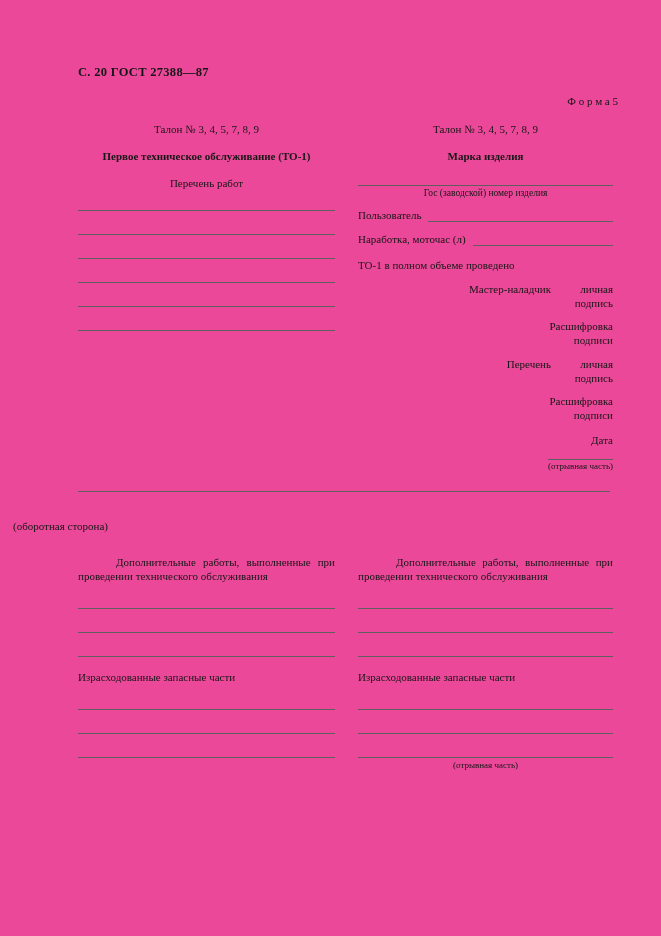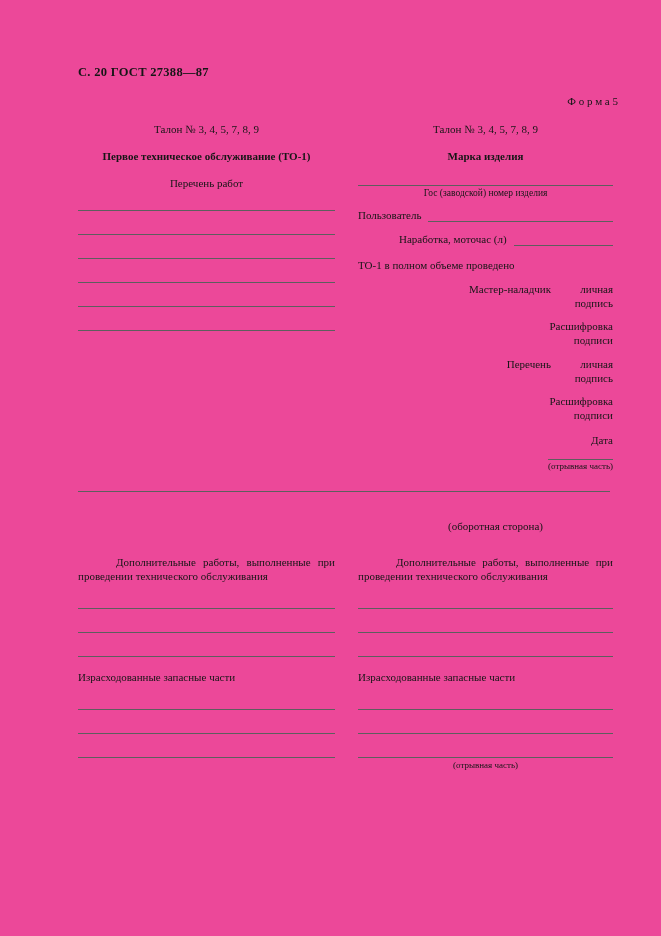--- a/index.html
+++ b/index.html
@@ -26,32 +26,32 @@
   .col-br{left:358px;top:553px;width:255px;}
   .title-gap{margin-top:13px;}
   .sub-gap{margin-top:13px;}
   .blank-line{height:23px;border-bottom:1px solid #5e5e5e;}
   .blank-line.first{height:20px;}
   .serial-line{height:22px;border-bottom:1px solid #5e5e5e;}
   .serial-cap{margin-top:2px;}
   .row{display:flex;align-items:flex-end;}
   .row .fl{flex:1;border-bottom:1px solid #5e5e5e;margin-left:7px;height:13px;}
   .mt9{margin-top:9px;}
-  .mt10{margin-top:10px;margin-left:41px;}
+  .mt10{margin-top:10px;}
   .mt12{margin-top:12px;}
   .sign-row{display:flex;justify-content:flex-end;align-items:flex-start;}
   .sign{width:62px;text-align:right;}
   .decode{width:88px;margin-left:auto;text-align:right;margin-top:9px;}
   .date-row{display:flex;align-items:flex-end;margin-top:11px;flex-direction:column;}
   .date-row .label{padding-top:0;}
   .fill-wrap{flex:1;margin-left:7px;display:flex;flex-direction:column;}
   .fill-wrap .fl2{height:12px;border-bottom:1px solid #5e5e5e;}
   .fill-wrap .cap{text-align:center;margin-top:1px;font-size:9px;line-height:11px;}
   .separator{position:absolute;left:78px;top:491px;width:532px;border-top:1px solid #5e5e5e;}
-  .reverse{position:absolute;left:0;top:519px;width:543px;text-align:right;}
+  .reverse{position:absolute;left:13px;top:519px;width:543px;text-align:left;}
   .para{margin:2px 0 0 0;text-align:justify;text-indent:38px;}
   .bl-gap1{margin-top:6px;height:19px;border-bottom:1px solid #5e5e5e;}
   .bl{height:23px;border-bottom:1px solid #5e5e5e;}
   .spare{margin-top:13px;}
   .tear-cap{margin-top:2px;font-size:9px;line-height:11px;text-align:center;}
 </style>
 </head>
 <body>
 
 <div class="page">

